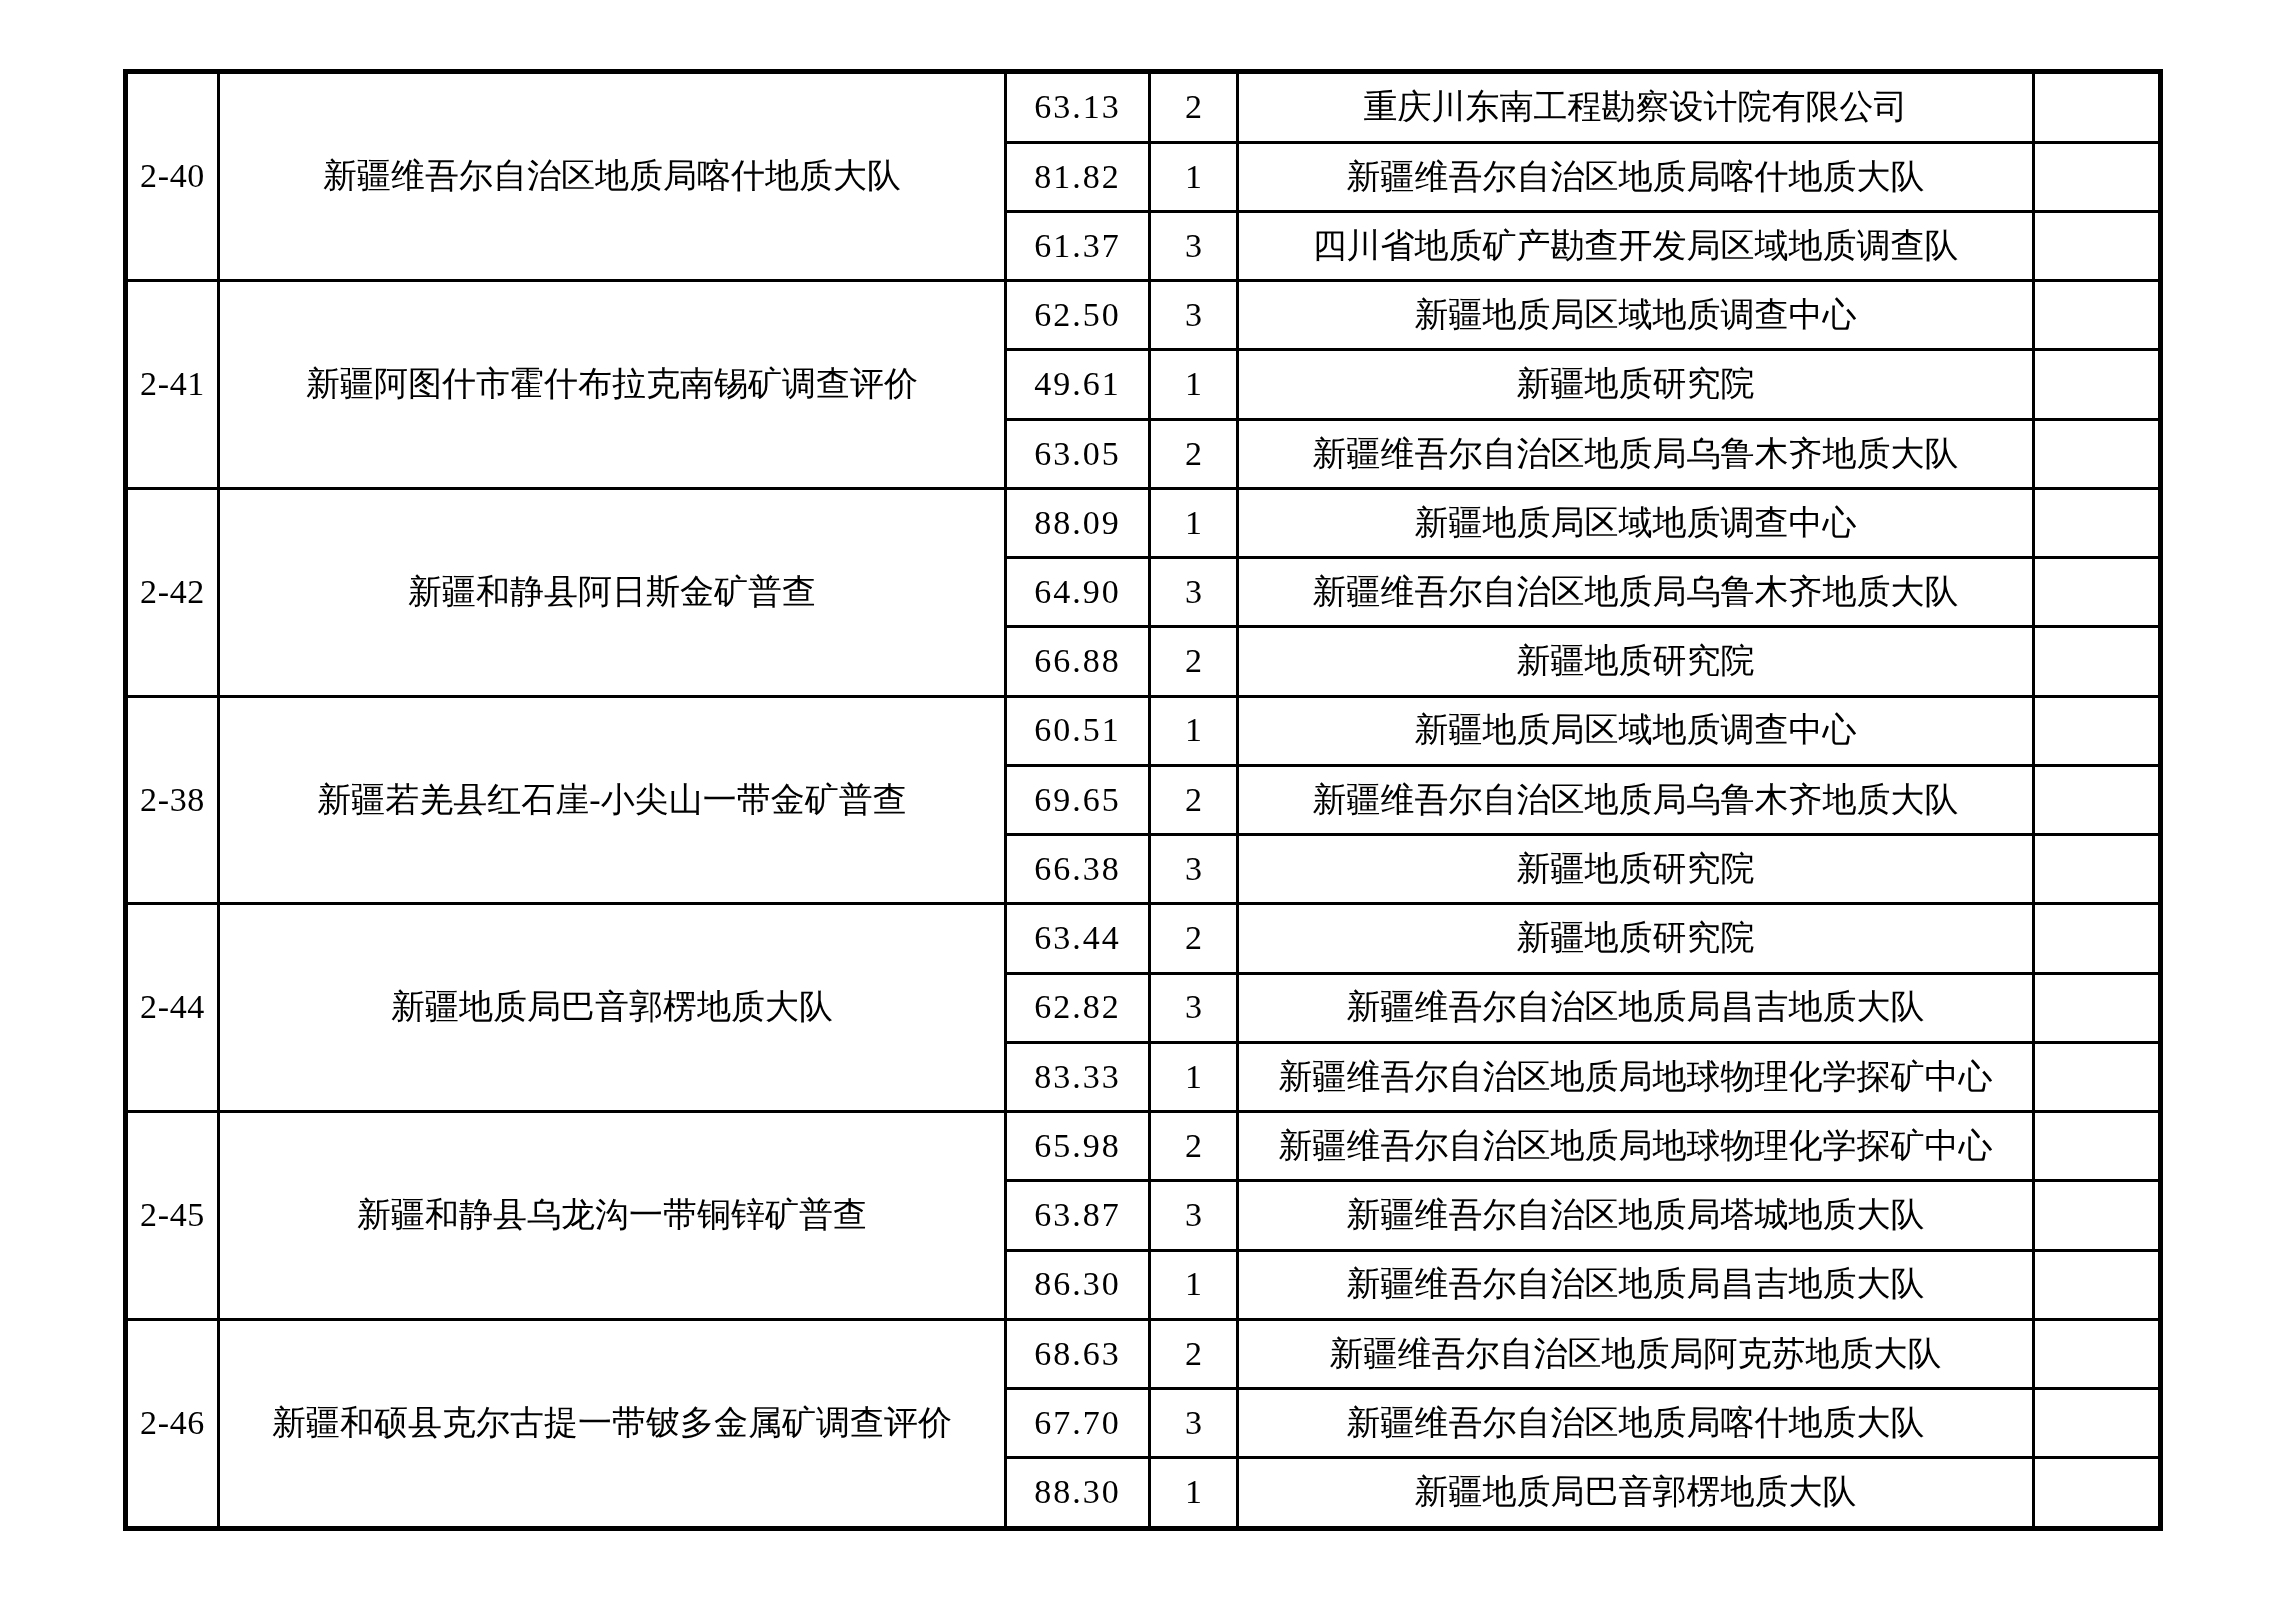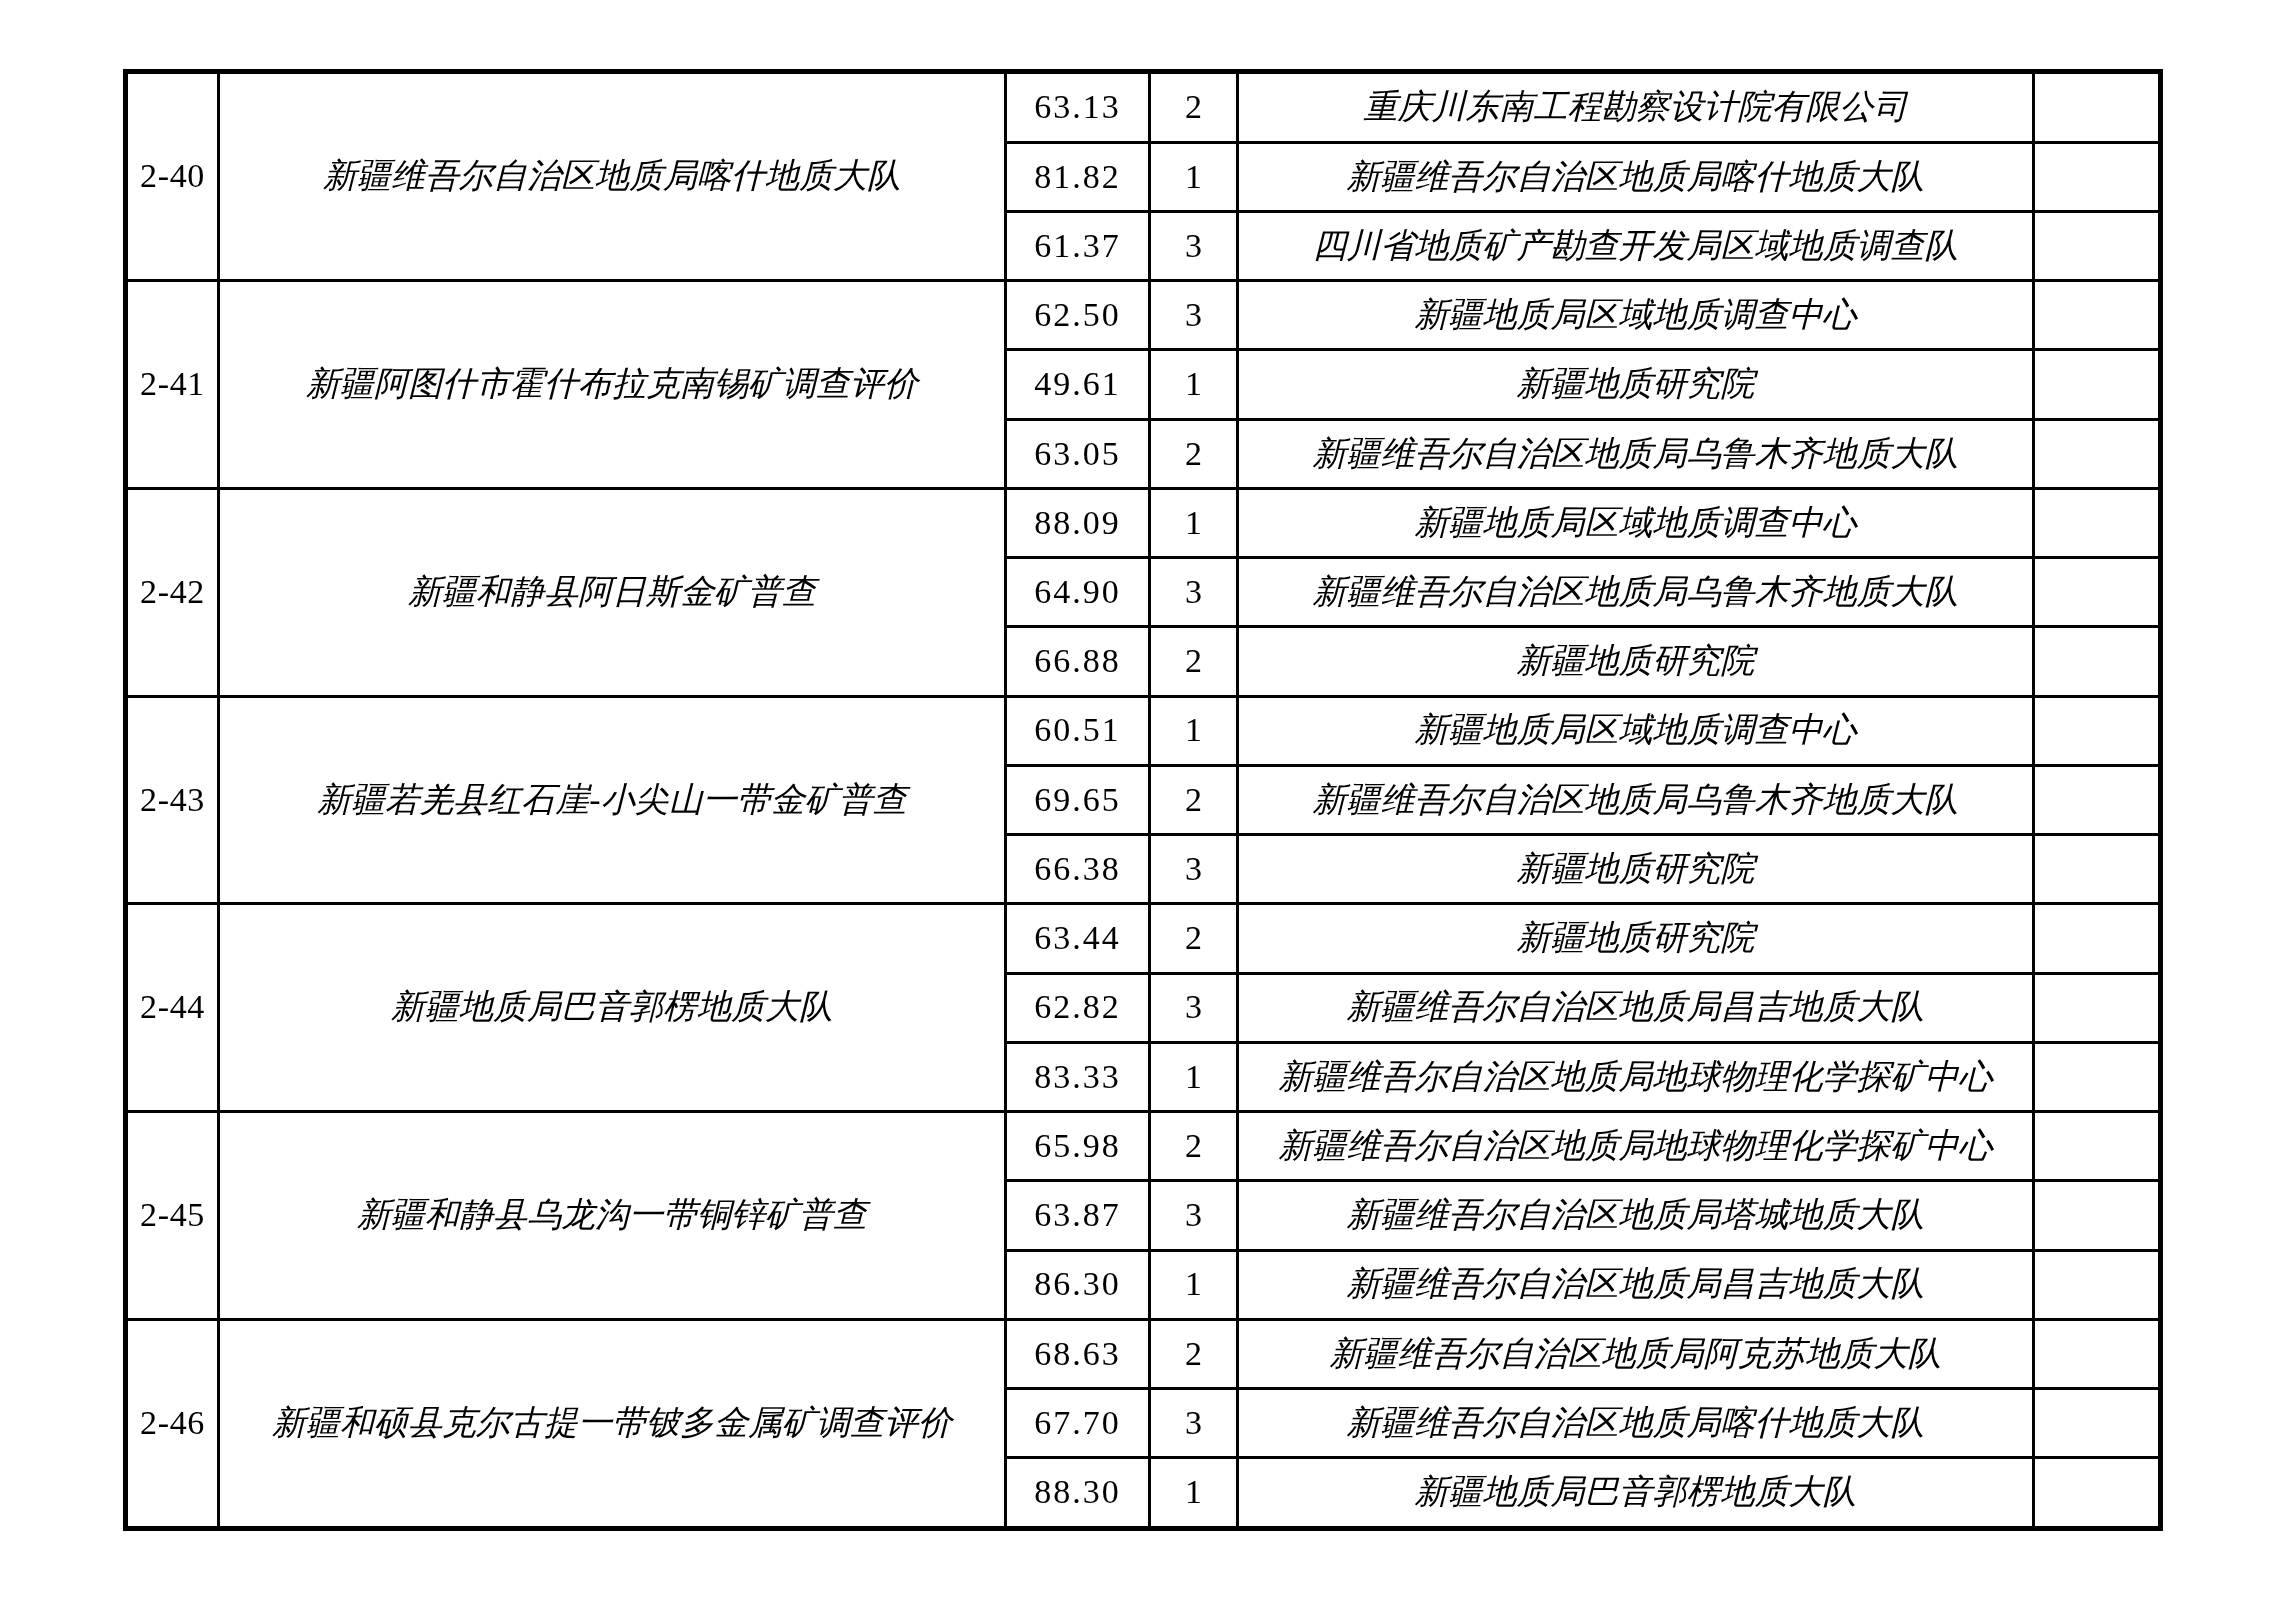--- a/index.html
+++ b/index.html
@@ -41,21 +41,20 @@
   }
   td.cell-score {
     font-size: 35px;
     letter-spacing: 2px;
   }
   td.cell-rank {
     font-size: 35px;
   }
   td.cell-name, td.cell-org {
     font-size: 34px;
-    font-style: italic;
   }
 </style>
 </head>
 <body>
 
 <div class="page">
   <table class="eval-table">
     <colgroup>
       <col style="width:93px">
       <col style="width:787px">
@@ -119,21 +118,21 @@
           <td class="cell-org">新疆维吾尔自治区地质局乌鲁木齐地质大队</td>
           <td class="cell-note"></td>
         </tr>
         <tr>
           <td class="cell-score">66.88</td>
           <td class="cell-rank">2</td>
           <td class="cell-org">新疆地质研究院</td>
           <td class="cell-note"></td>
         </tr>
         <tr>
-          <td class="cell-id" rowspan="3">2-43</td>
+          <td class="cell-id" rowspan="3">2-38</td>
           <td class="cell-name" rowspan="3">新疆若羌县红石崖-小尖山一带金矿普查</td>
           <td class="cell-score">60.51</td>
           <td class="cell-rank">1</td>
           <td class="cell-org">新疆地质局区域地质调查中心</td>
           <td class="cell-note"></td>
         </tr>
         <tr>
           <td class="cell-score">69.65</td>
           <td class="cell-rank">2</td>
           <td class="cell-org">新疆维吾尔自治区地质局乌鲁木齐地质大队</td>

